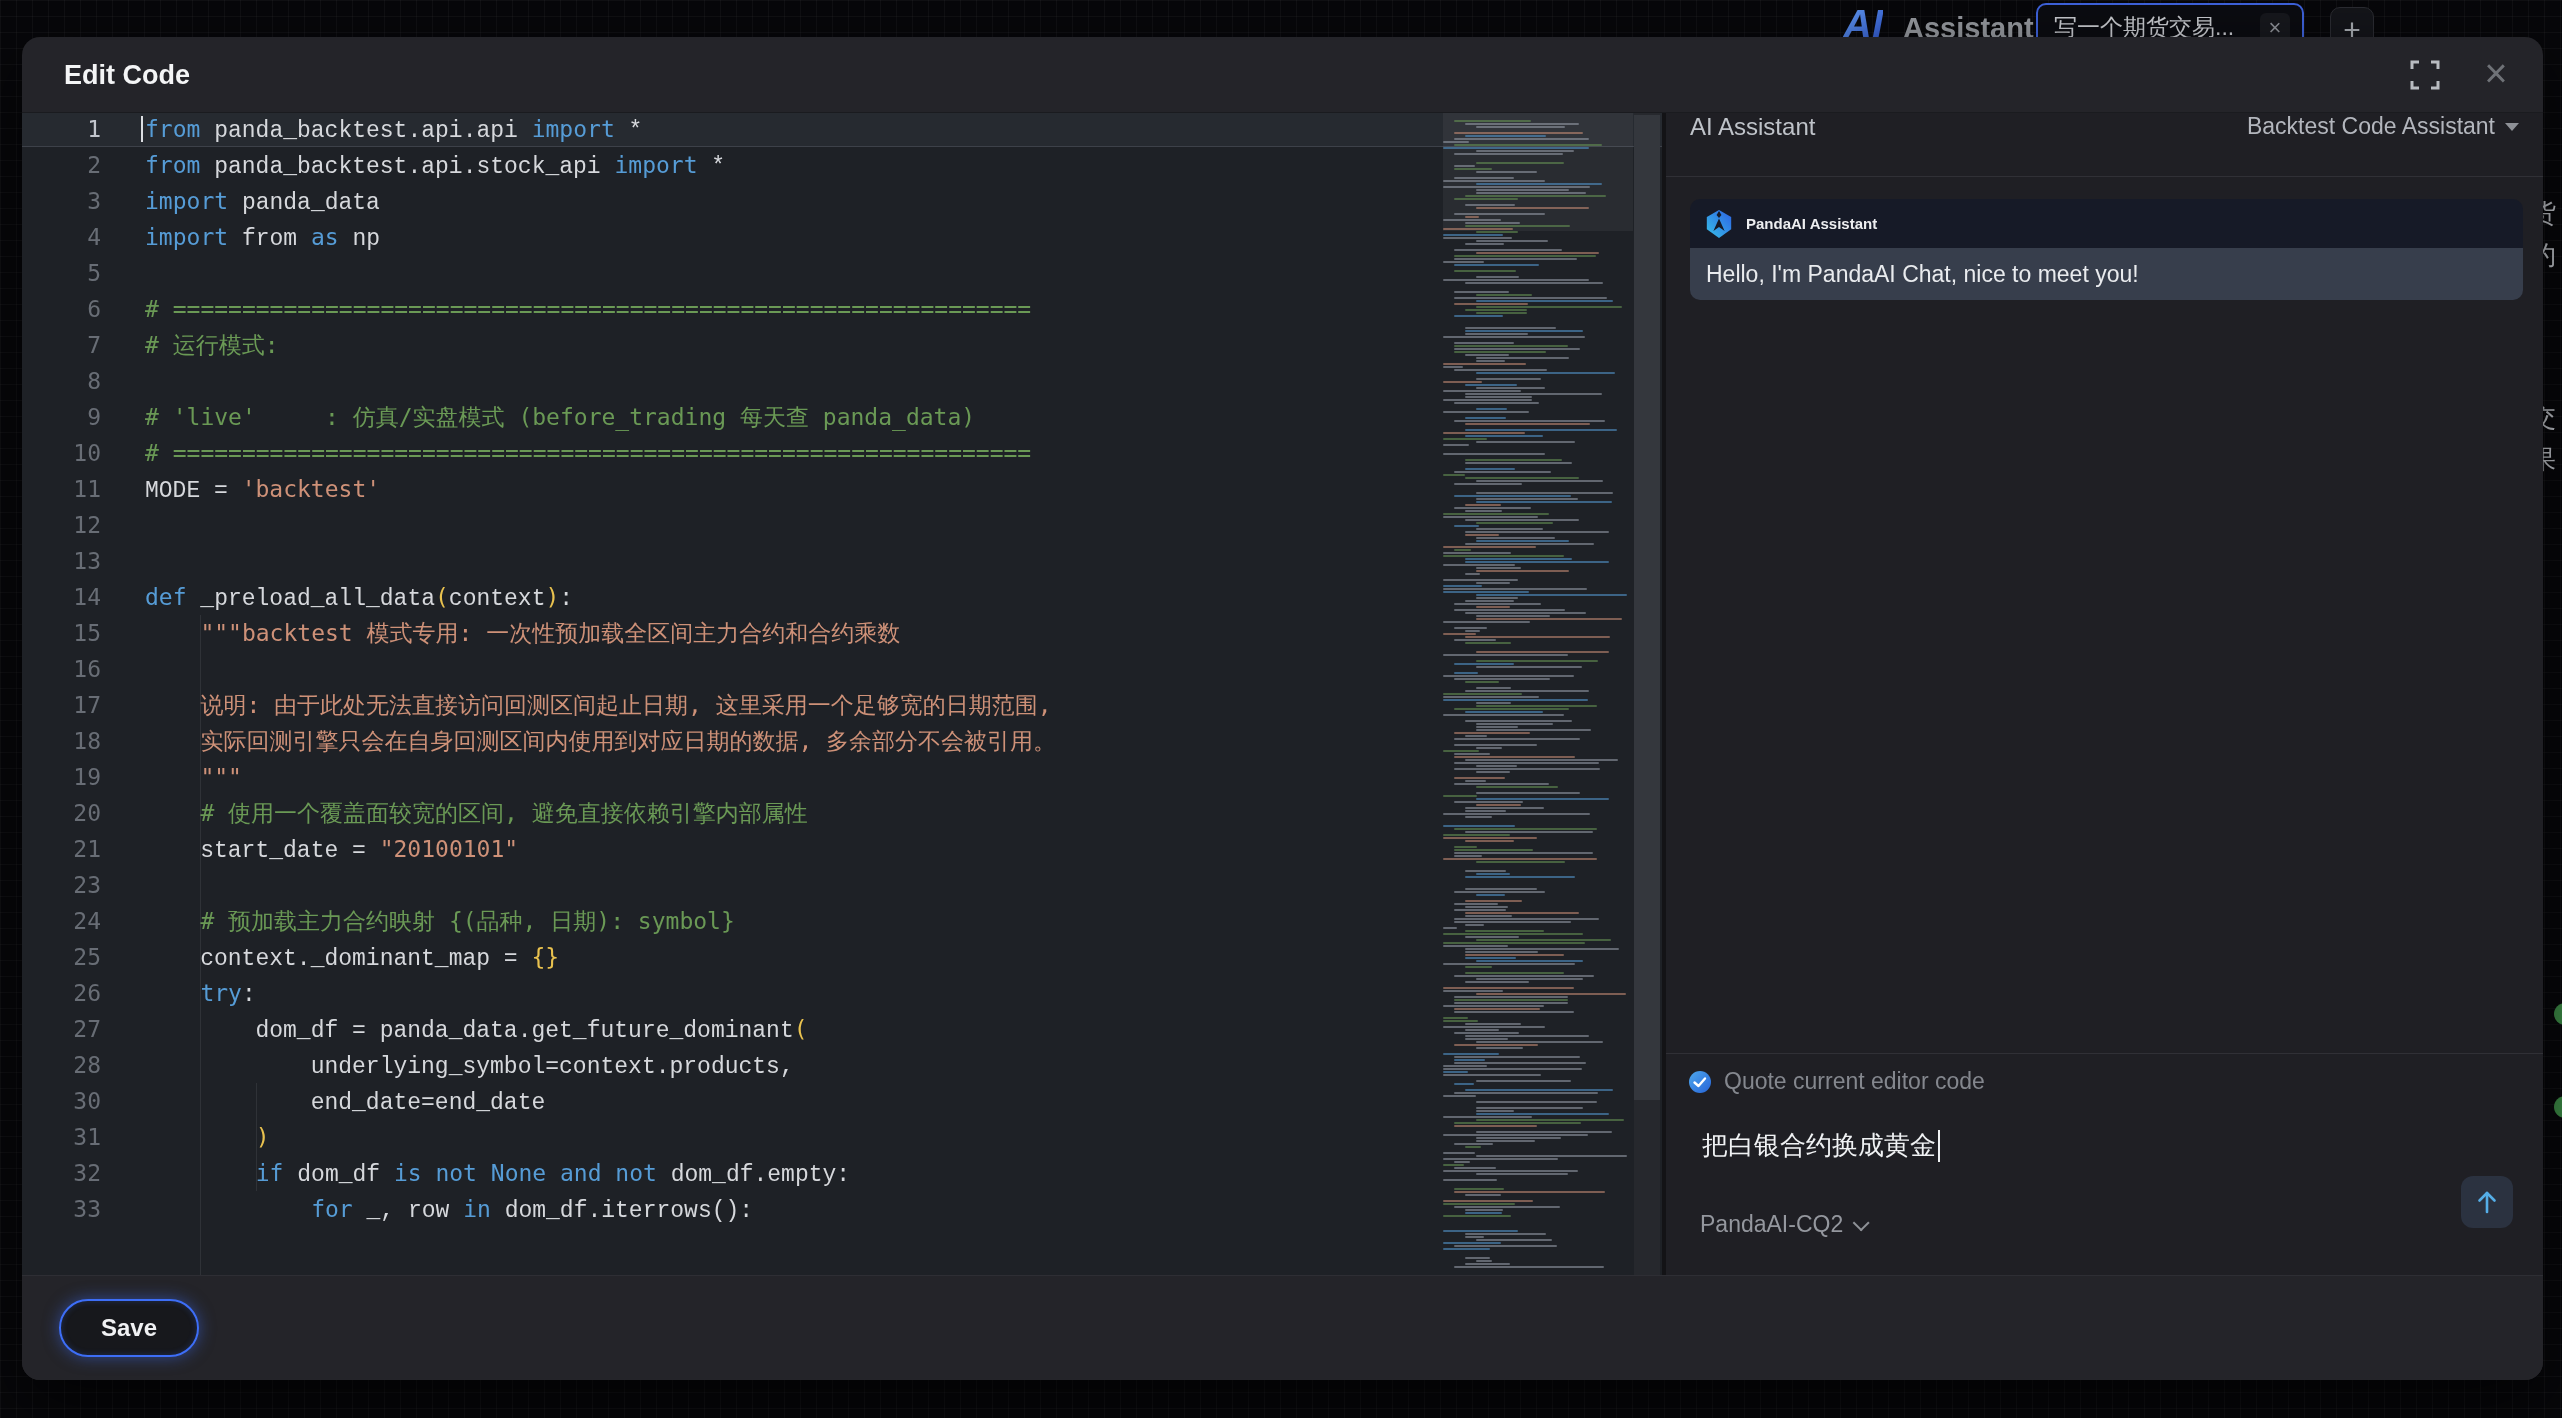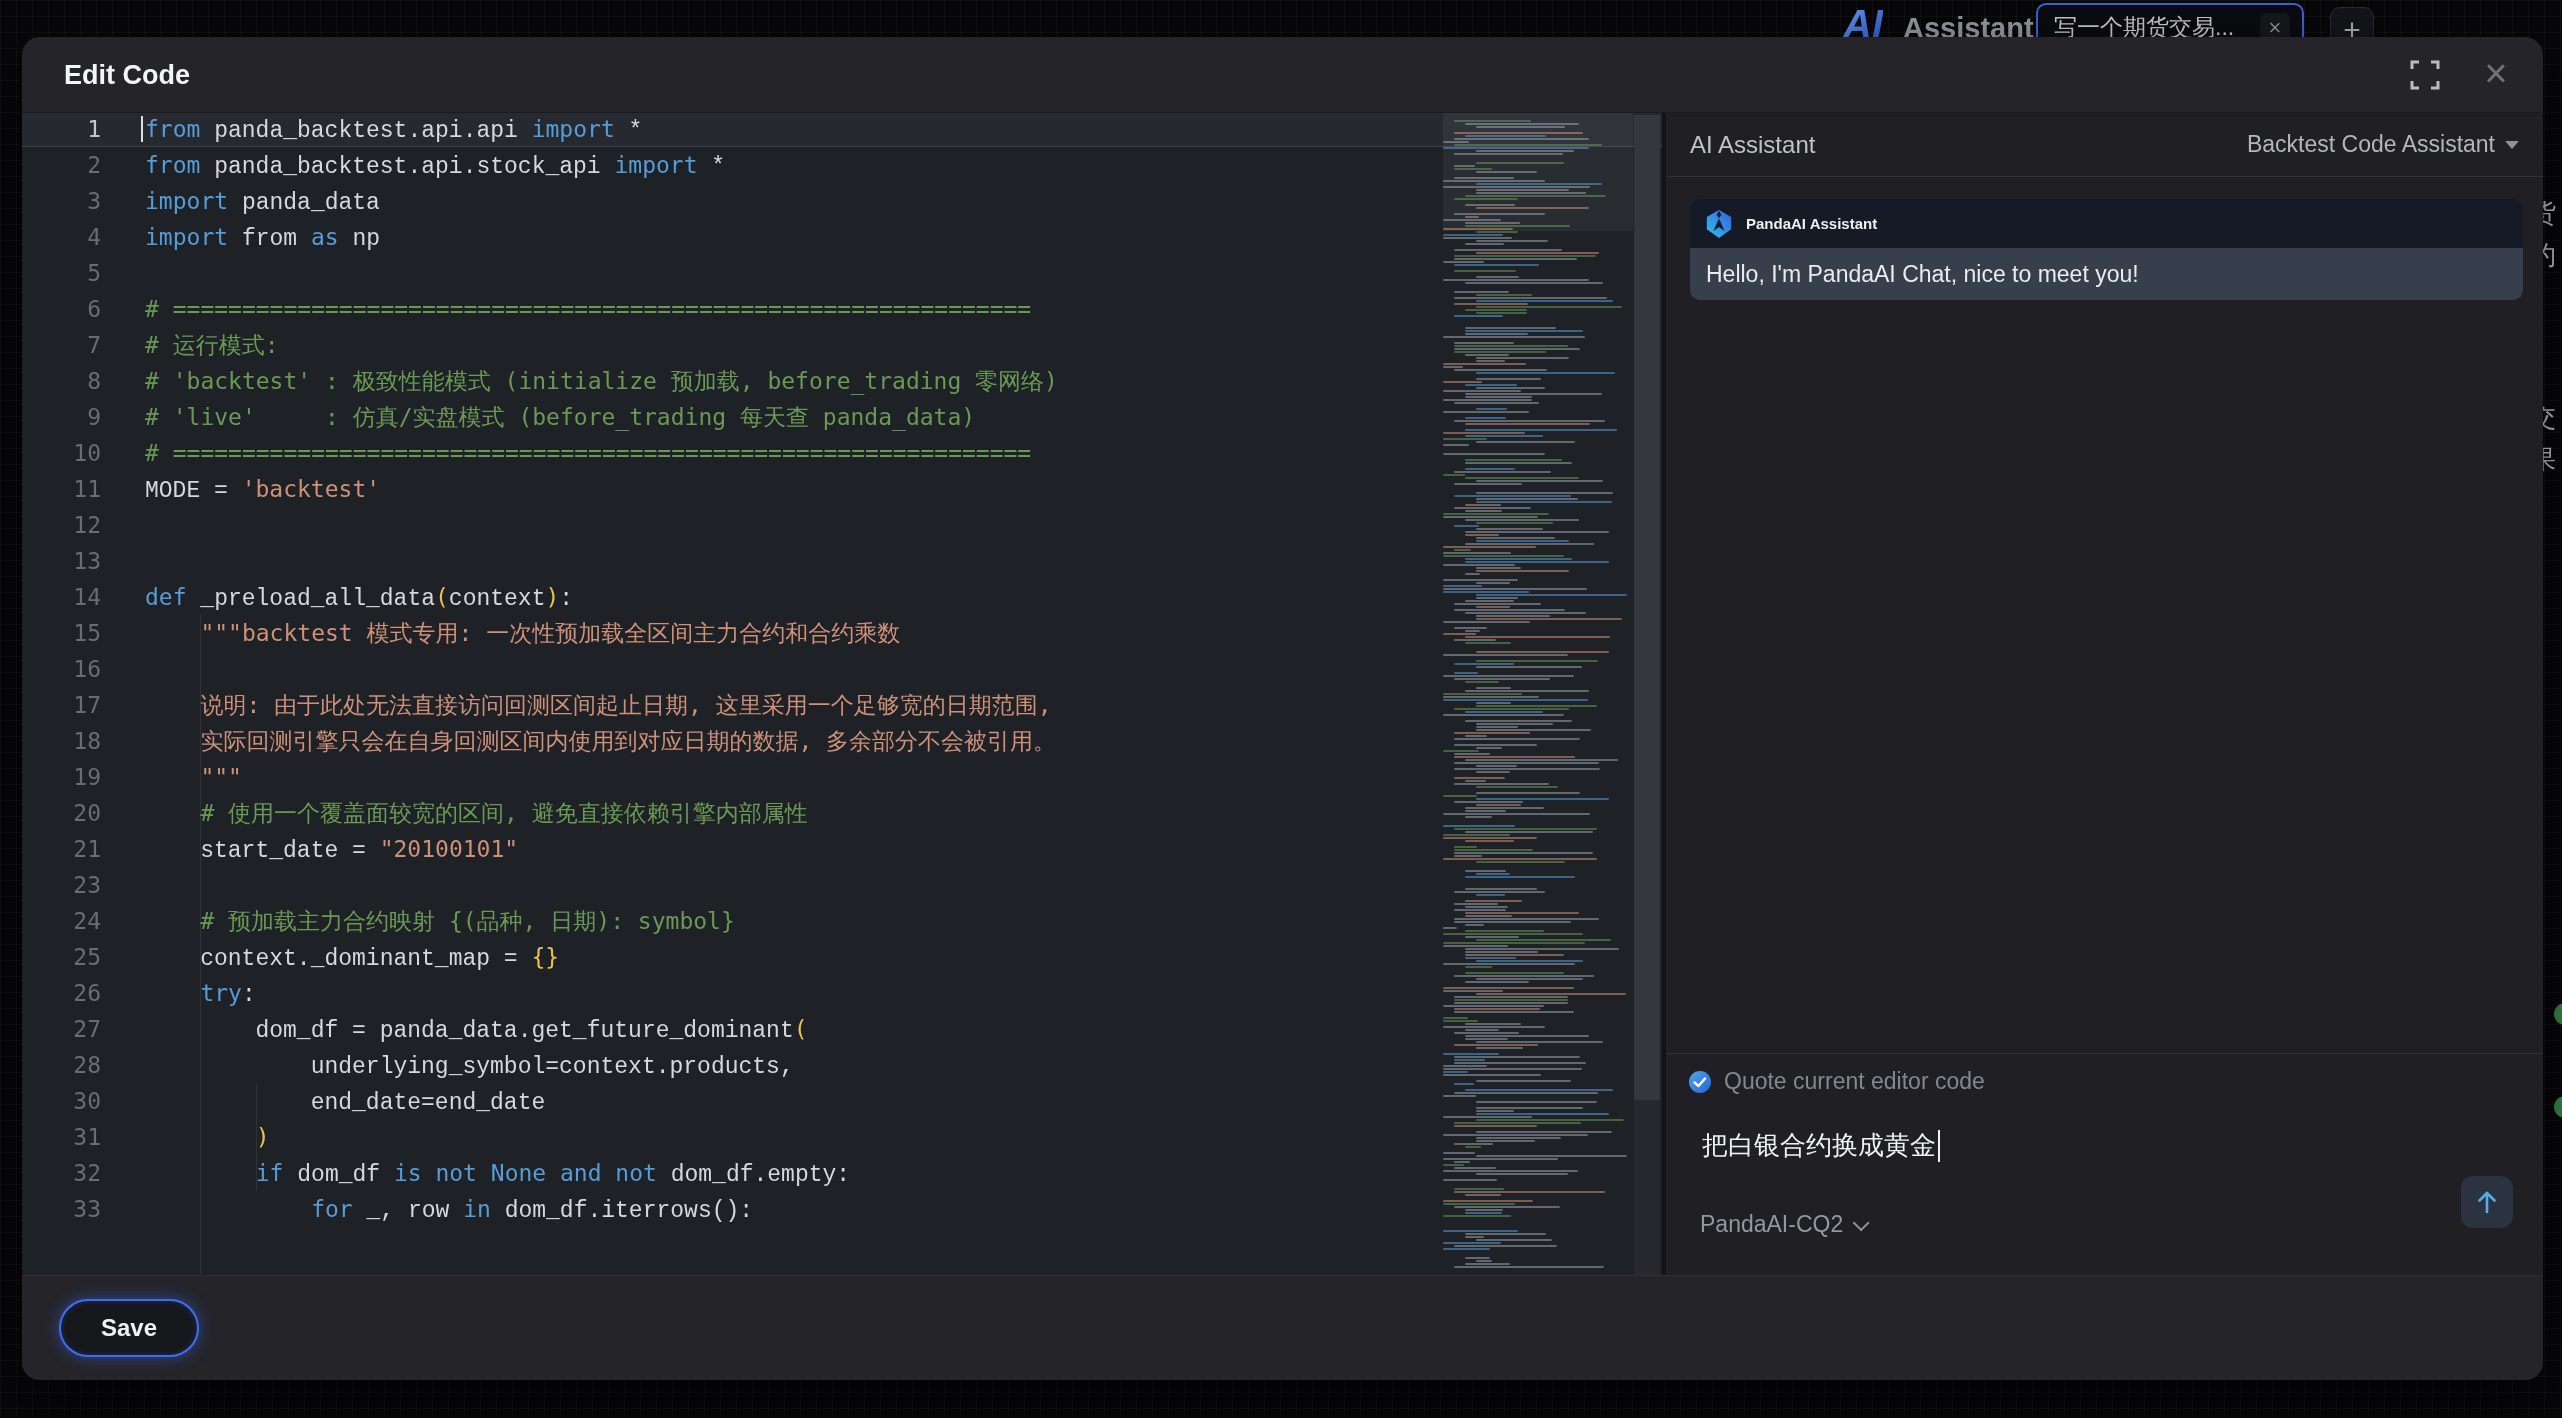--- a/index.html
+++ b/index.html
@@ -72,21 +72,21 @@
   .mm-row { position:absolute; height:2px; border-radius:1px; opacity:.55; }
   .mm-viewport { position:absolute; left:0; top:0; width:100%; height:118px; background:rgba(255,255,255,0.05); }
   .scrollbar { position:absolute; left:1612px; top:0; width:26px; height:1162px; background:#26282d; }
   .sb-thumb { position:absolute; left:0; top:2px; width:100%; height:985px; background:#34373d; }
 
   .vdivider { width:4px; flex:0 0 4px; background:#131316; }
 
   
   .panel { position:relative; flex:1; background:#1f1f24; overflow:hidden; }
   .panel-header { position:absolute; left:0; top:0; right:0; height:64px; border-bottom:1px solid #303036;
-    display:flex; align-items:center; padding:0 24px; }
+    display:flex; align-items:flex-start; padding:0 24px; }
   .panel-title { font-size:24px; color:#bfc3c9; }
   .agent-select { margin-left:auto; display:flex; align-items:center; gap:10px; cursor:pointer; }
   .agent-select-label { font-size:23px; color:#b3b6bd; }
   .caret-down { width:0; height:0; border-left:7px solid transparent; border-right:7px solid transparent;
     border-top:8px solid #8e9197; }
   .chat-area { position:absolute; left:0; top:64px; right:0; bottom:222px; }
   .msg-card { position:absolute; left:24px; right:20px; top:22px; border-radius:10px; overflow:hidden; }
   .msg-card-header { height:49px; background:#161a27; display:flex; align-items:center; padding-left:14px; gap:12px; }
   .msg-author { font-size:15px; font-weight:600; color:#edeef0; }
   .msg-body { height:52px; background:#373e4c; display:flex; align-items:center; padding-left:16px; }
@@ -156,21 +156,21 @@
 
       <div class="editor">
         <div class="code-lines">
             <div class="cl active"><span class="ln">1</span><span class="ct"><span class="tk-k">from</span><span class="tk-p"> panda_backtest.api.api </span><span class="tk-k">import</span><span class="tk-p"> *</span></span><span class="caret-code"></span></div>
             <div class="cl"><span class="ln">2</span><span class="ct"><span class="tk-k">from</span><span class="tk-p"> panda_backtest.api.stock_api </span><span class="tk-k">import</span><span class="tk-p"> *</span></span></div>
             <div class="cl"><span class="ln">3</span><span class="ct"><span class="tk-k">import</span><span class="tk-p"> panda_data</span></span></div>
             <div class="cl"><span class="ln">4</span><span class="ct"><span class="tk-k">import</span><span class="tk-p"> from </span><span class="tk-k">as</span><span class="tk-p"> np</span></span></div>
             <div class="cl"><span class="ln">5</span><span class="ct"></span></div>
             <div class="cl"><span class="ln">6</span><span class="ct"><span class="tk-c"># ==============================================================</span></span></div>
             <div class="cl"><span class="ln">7</span><span class="ct"><span class="tk-c"># 运行模式:</span></span></div>
-            <div class="cl"><span class="ln">8</span><span class="ct"><span class="tk-c"># 'backtest' : 极致性能模式 (initialize 预加载, before_trading 零网络)</span></span></div>
+            <div class="cl"><span class="ln">8</span></div>
             <div class="cl"><span class="ln">9</span><span class="ct"><span class="tk-c"># 'live'     : 仿真/实盘模式 (before_trading 每天查 panda_data)</span></span></div>
             <div class="cl"><span class="ln">10</span><span class="ct"><span class="tk-c"># ==============================================================</span></span></div>
             <div class="cl"><span class="ln">11</span><span class="ct"><span class="tk-p">MODE = </span><span class="tk-s">'backtest'</span></span></div>
             <div class="cl"><span class="ln">12</span><span class="ct"></span></div>
             <div class="cl"><span class="ln">13</span><span class="ct"></span></div>
             <div class="cl"><span class="ln">14</span><span class="ct"><span class="tk-k">def</span><span class="tk-p"> _preload_all_data</span><span class="tk-y">(</span><span class="tk-p">context</span><span class="tk-y">)</span><span class="tk-p">:</span></span></div>
             <div class="cl"><span class="ln">15</span><span class="ct"><span class="tk-s">    """backtest 模式专用: 一次性预加载全区间主力合约和合约乘数</span></span></div>
             <div class="cl"><span class="ln">16</span><span class="ct"></span></div>
             <div class="cl"><span class="ln">17</span><span class="ct"><span class="tk-s">    说明: 由于此处无法直接访问回测区间起止日期, 这里采用一个足够宽的日期范围,</span></span></div>
             <div class="cl"><span class="ln">18</span><span class="ct"><span class="tk-s">    实际回测引擎只会在自身回测区间内使用到对应日期的数据, 多余部分不会被引用。</span></span></div>

